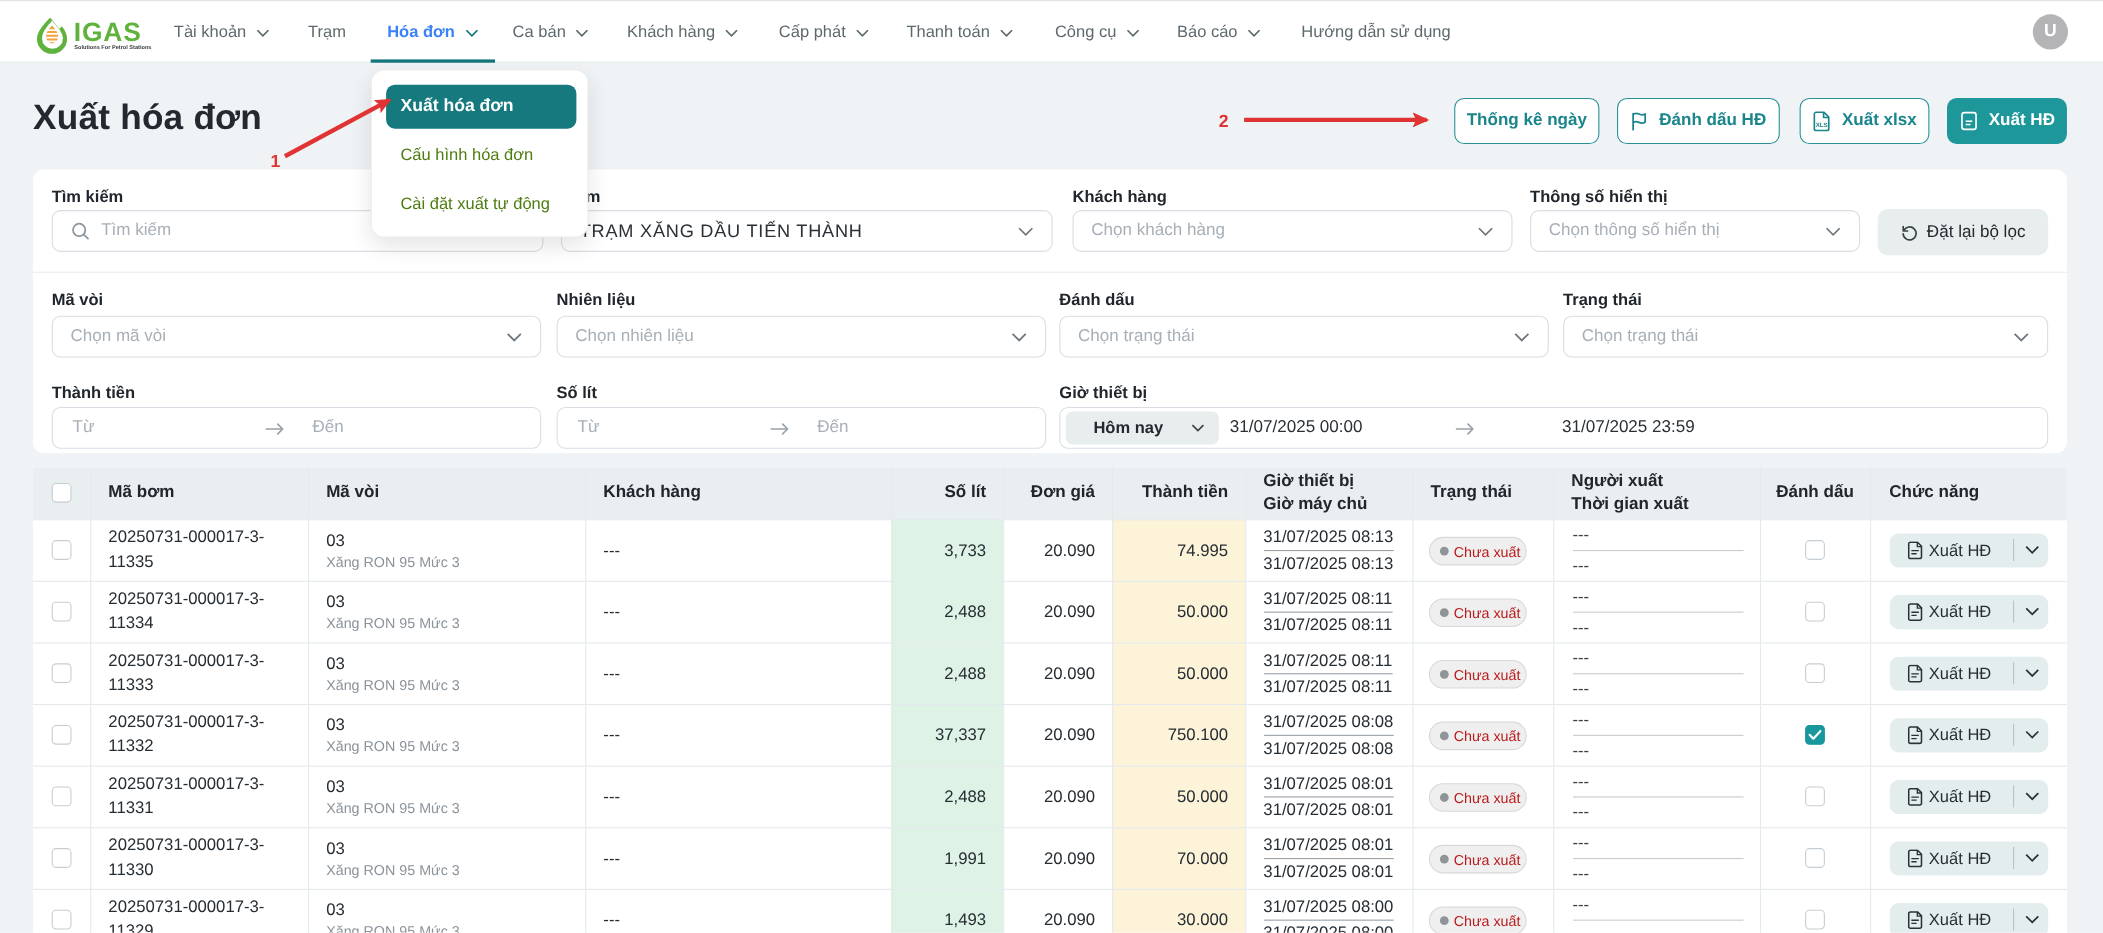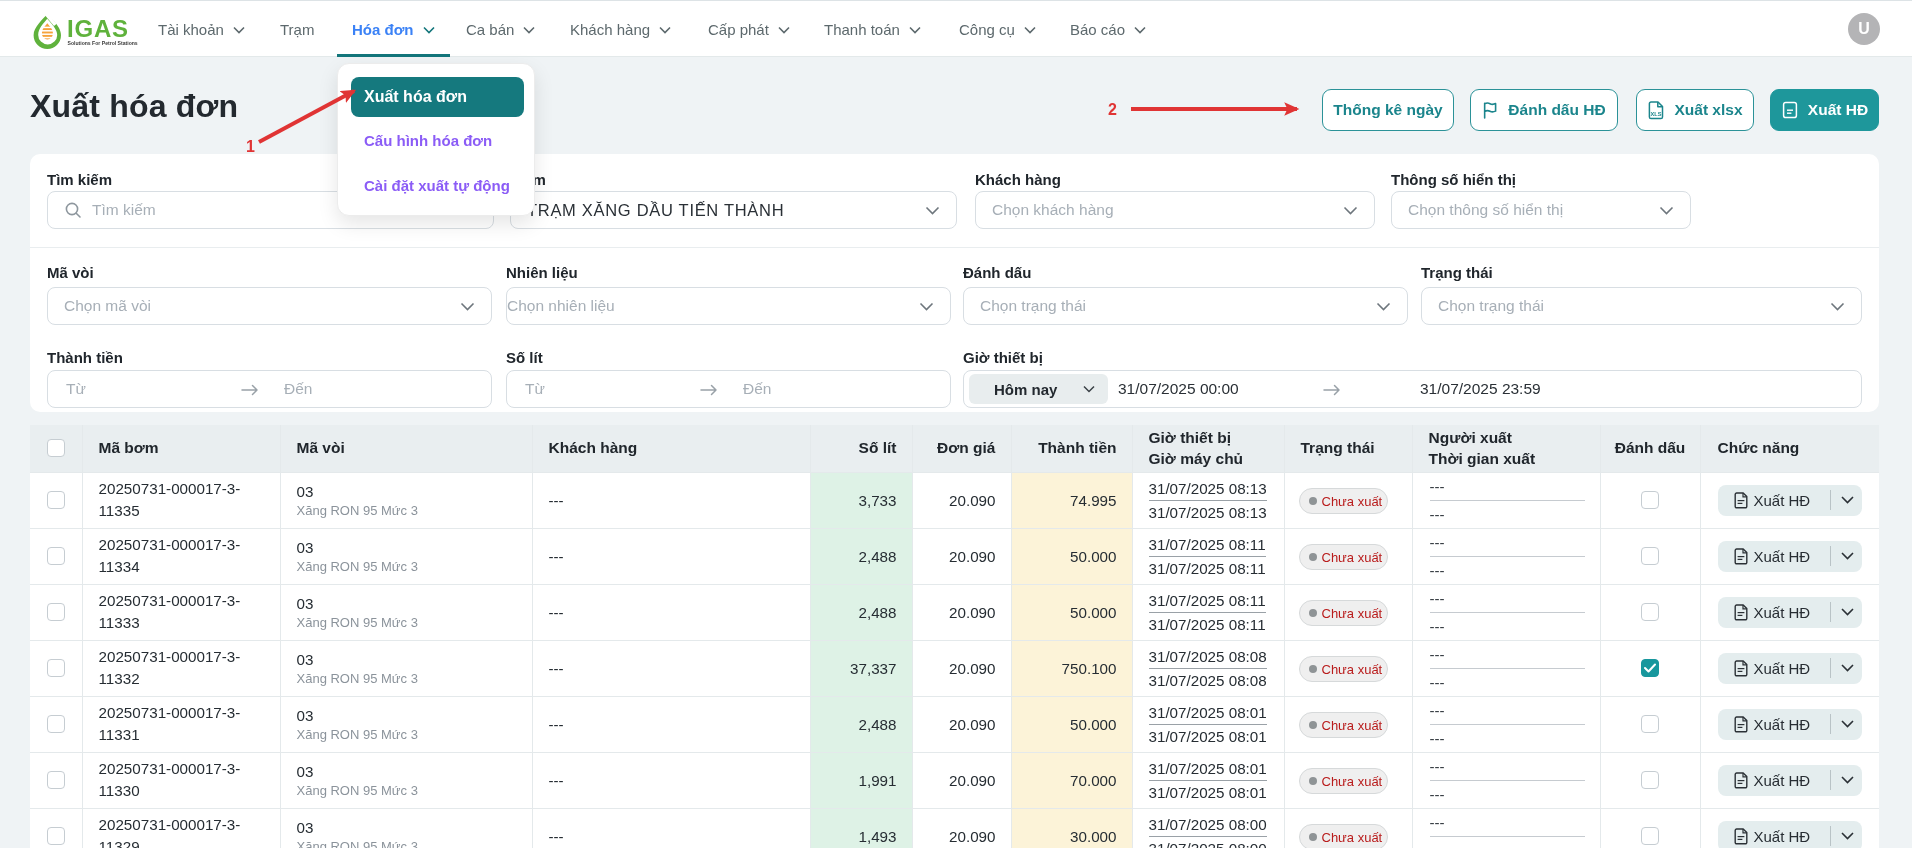--- a/index.html
+++ b/index.html
@@ -42,21 +42,21 @@
 .sub { font-size:13px; color:#8b939b; margin-top:3px; }
 .cb { width:18px; height:18px; border:1.5px solid #c6cdd2; border-radius:4px; background:#fff; }
 .cb.on { background:#18979d; border-color:#18979d; display:flex; align-items:center; justify-content:center; }
 .chip { display:inline-flex; align-items:center; gap:5px; width:89px; height:26px; padding:0 0 0 9px; border:1.5px solid #d6d9da; border-radius:13px; background:#efefef; font-size:13px; color:#b91c1c; margin-top:2px; }
 .chip i { width:8px; height:8px; border-radius:50%; background:#8f9496; }
 .actbtn { position:relative; width:144px; height:31px; background:#e4edee; border-radius:8px; display:inline-flex; align-items:center; font-size:15px; color:#272d33; }
 
 
 #menu { position:absolute; left:337px; top:63px; width:198px; height:153px; background:#fff; border:1px solid #ececec; border-radius:12px; box-shadow:0 8px 20px rgba(0,0,0,0.10); }
 #menu .sel { position:absolute; left:13px; top:13px; width:173px; height:40px; background:#15797e; border-radius:8px; color:#fff; font-size:16px; font-weight:700; display:flex; align-items:center; padding-left:13px; }
-#menu .it { position:absolute; left:26px; font-size:15px; color:#8b5cf6; white-space:nowrap;font-weight:bold; }
+#menu .it { position:absolute; left:26px; font-size:15px; color:#4d7c0f; white-space:nowrap; }
 </style>
 </head>
 <body>
 
 <div id="nav">
   <svg class="abs" style="left:33px;top:12px" width="115" height="36" viewBox="0 0 115 36">
     <path d="M14.2 0.8 C9.5 7.2 0.6 13.8 0.6 22.2 A13.7 13.7 0 0 0 28 22.2 C28 16.8 24.6 12.4 21.4 8.4 Z" fill="#5fb23c"></path>
     <path d="M14.2 5.8 C10.8 10.3 5.2 15.2 5.2 21.9 A9.5 9.5 0 0 0 24.2 21.9 C24.2 17.7 21.3 14.2 18.8 10.9 Z" fill="#fff"></path>
     <rect x="14.8" y="-4" width="3.6" height="18" transform="rotate(-40 16.6 5)" fill="#fff"></rect>
     <path d="M14.3 10.2 C11.5 13.5 8.9 16.2 8.9 19.9 A5.5 6.6 0 0 0 19.9 19.9 C19.9 16.2 17.1 13.5 14.3 10.2 Z" fill="#f5a33b"></path>
@@ -87,20 +87,21 @@
       </svg></div>
   <div class="navitem" style="left:824px">Thanh toán <svg width="12" height="8" viewBox="0 0 12 8">
         <path d="M1 1.5 L6 6.5 L11 1.5" fill="none" stroke="#5d696d" stroke-width="1.6"></path>
       </svg></div>
   <div class="navitem" style="left:959px">Công cụ <svg width="12" height="8" viewBox="0 0 12 8">
         <path d="M1 1.5 L6 6.5 L11 1.5" fill="none" stroke="#5d696d" stroke-width="1.6"></path>
       </svg></div>
   <div class="navitem" style="left:1070px">Báo cáo <svg width="12" height="8" viewBox="0 0 12 8">
         <path d="M1 1.5 L6 6.5 L11 1.5" fill="none" stroke="#5d696d" stroke-width="1.6"></path>
       </svg></div>
+  <div class="navitem" style="left:1183px">Hướng dẫn sử dụng</div>
 </div>
 <div id="navline"></div>
 <div id="avatar">U</div>
 
 <div id="title">Xuất hóa đơn</div>
 
 <div class="tbtn" style="left:1322px;width:132px">Thống kê ngày</div>
 <div class="tbtn" style="left:1470px;width:148px">
   <svg width="17" height="17" viewBox="0 0 16 16">
       <path d="M2.5 15 V1.2 M2.5 1.8 C4.5 0.6 6 0.8 7.5 1.6 C9 2.4 10.6 2.5 12.8 1.5 L12.8 8.6 C10.6 9.6 9 9.5 7.5 8.7 C6 7.9 4.5 7.7 2.5 8.9" fill="none" stroke="#1b858c" stroke-width="1.5" stroke-linecap="round" stroke-linejoin="round"></path>
@@ -147,34 +148,40 @@
     <svg class="chev" width="15" height="9" viewBox="0 0 15 9">
         <path d="M1.5 1.5 L7.5 7.5 L13.5 1.5" fill="none" stroke="#6e767d" stroke-width="1.6"></path>
       </svg>
   </div>
   <div class="inp" style="left:945px;top:37px;width:400px">
     <span class="ph" style="margin-left:16px">Chọn khách hàng</span>
     <svg class="chev" width="15" height="9" viewBox="0 0 15 9">
         <path d="M1.5 1.5 L7.5 7.5 L13.5 1.5" fill="none" stroke="#6e767d" stroke-width="1.6"></path>
       </svg>
   </div>
+  <div style="position:absolute;left:1677px;top:36px;width:155px;height:42px;background:#e8edee;border-radius:9px;display:flex;align-items:center;justify-content:center;gap:8px;font-size:15.5px;color:#23292f">
+    <svg width="16" height="16" viewBox="0 0 16 16">
+        <path d="M2.2 3 L2.2 7 L6.2 7" fill="none" stroke="#3a4146" stroke-width="1.5" stroke-linecap="round" stroke-linejoin="round"></path>
+        <path d="M2.8 6.4 A5.9 5.9 0 1 1 2.1 9.5" fill="none" stroke="#3a4146" stroke-width="1.5" stroke-linecap="round"></path>
+      </svg>
+    Đặt lại bộ lọc</div>
 
   <div class="lbl" style="left:17px;top:110px">Mã vòi</div>
   <div class="lbl" style="left:476px;top:110px">Nhiên liệu</div>
   <div class="lbl" style="left:933px;top:110px">Đánh dấu</div>
   <div class="lbl" style="left:1391px;top:110px">Trạng thái</div>
 
   <div class="inp" style="left:17px;top:133px;width:445px">
     <span class="ph" style="margin-left:16px">Chọn mã vòi</span>
     <svg class="chev" width="15" height="9" viewBox="0 0 15 9">
         <path d="M1.5 1.5 L7.5 7.5 L13.5 1.5" fill="none" stroke="#6e767d" stroke-width="1.6"></path>
       </svg>
   </div>
   <div class="inp" style="left:476px;top:133px;width:445px">
-    <span class="ph" style="">Chọn nhiên liệu</span>
+    <span class="ph" style="margin-left:16px">Chọn nhiên liệu</span>
     <svg class="chev" width="15" height="9" viewBox="0 0 15 9">
         <path d="M1.5 1.5 L7.5 7.5 L13.5 1.5" fill="none" stroke="#6e767d" stroke-width="1.6"></path>
       </svg>
   </div>
   <div class="inp" style="left:933px;top:133px;width:445px">
     <span class="ph" style="margin-left:16px">Chọn trạng thái</span>
     <svg class="chev" width="15" height="9" viewBox="0 0 15 9">
         <path d="M1.5 1.5 L7.5 7.5 L13.5 1.5" fill="none" stroke="#6e767d" stroke-width="1.6"></path>
       </svg>
   </div>

